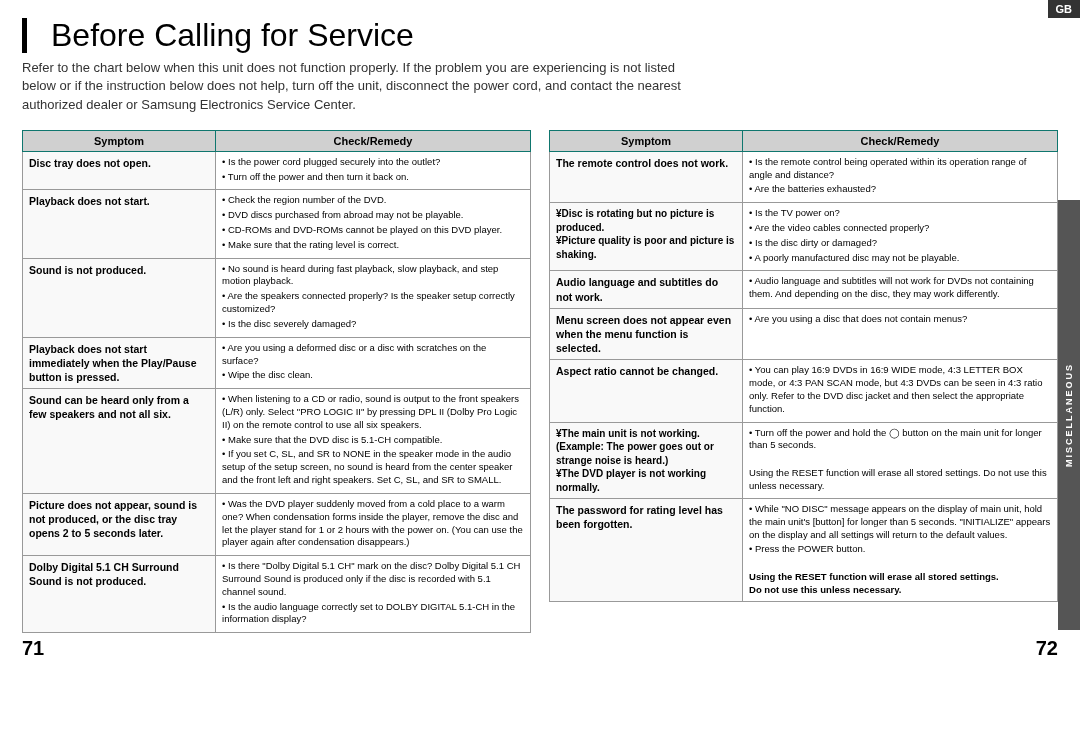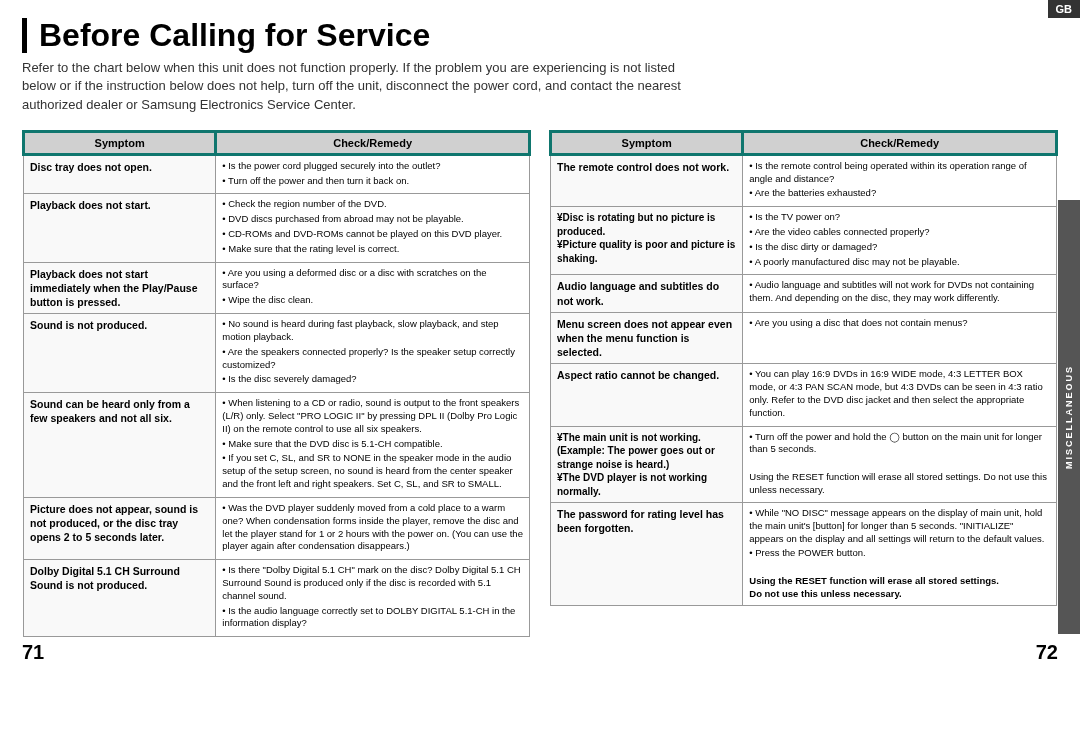--- a/index.html
+++ b/index.html
@@ -26,25 +26,25 @@
       background: #333;
       color: #fff;
       font-size: 11px;
       font-weight: bold;
       padding: 3px 8px;
     }
 
     
     .page-title {
       font-size: 32px;
-      font-weight: bold;
+      font-weight: normal;
       color: #000;
       margin-bottom: 6px;
       border-left: 5px solid #000;
-      padding-left: 12px;
+      padding-left: 24px;
       line-height: 1.1;
     }
 
     .page-subtitle {
       font-size: 13px;
       color: #333;
       margin-bottom: 16px;
       max-width: 680px;
       line-height: 1.4;
     }
@@ -61,21 +61,21 @@
 
     
     table {
       width: 100%;
       border-collapse: collapse;
       font-size: 10px;
     }
 
     table th {
       background: #d0d0d0;
-      border: 3px solid #0f766e;
+      border: 1px solid #0f766e;
       padding: 4px 0;
       font-weight: bold;
       font-size: 11px;
       text-align: center;
     }
 
     table td {
       border: 1px solid #999;
       padding: 4px 6px;
       vertical-align: top;
@@ -160,36 +160,36 @@
               <ul class="bullet-list">
                 <li>Check the region number of the DVD.</li>
                 <li>DVD discs purchased from abroad may not be playable.</li>
                 <li>CD-ROMs and DVD-ROMs cannot be played on this DVD player.</li>
                 <li>Make sure that the rating level is correct.</li>
               </ul>
             </td>
           </tr>
 
           <tr>
-            <td class="symptom-col">Playback does not start immediately when the Play/Pause button is pressed.</td>
-            <td class="remedy-col">
-              <ul class="bullet-list">
-                <li>Are you using a deformed disc or a disc with scratches on the surface?</li>
-                <li>Wipe the disc clean.</li>
-              </ul>
-            </td>
-          </tr>
-
-          <tr>
             <td class="symptom-col">Sound is not produced.</td>
             <td class="remedy-col">
               <ul class="bullet-list">
                 <li>No sound is heard during fast playback, slow playback, and step motion playback.</li>
                 <li>Are the speakers connected properly? Is the speaker setup correctly customized?</li>
                 <li>Is the disc severely damaged?</li>
+              </ul>
+            </td>
+          </tr>
+
+          <tr>
+            <td class="symptom-col">Playback does not start immediately when the Play/Pause button is pressed.</td>
+            <td class="remedy-col">
+              <ul class="bullet-list">
+                <li>Are you using a deformed disc or a disc with scratches on the surface?</li>
+                <li>Wipe the disc clean.</li>
               </ul>
             </td>
           </tr>
 
           <tr>
             <td class="symptom-col">Sound can be heard only from a few speakers and not all six.</td>
             <td class="remedy-col">
               <ul class="bullet-list">
                 <li>When listening to a CD or radio, sound is output to the front speakers (L/R) only. Select "PRO LOGIC II" by pressing DPL II (Dolby Pro Logic II) on the remote control to use all six speakers.</li>
                 <li>Make sure that the DVD disc is 5.1-CH compatible.</li>

